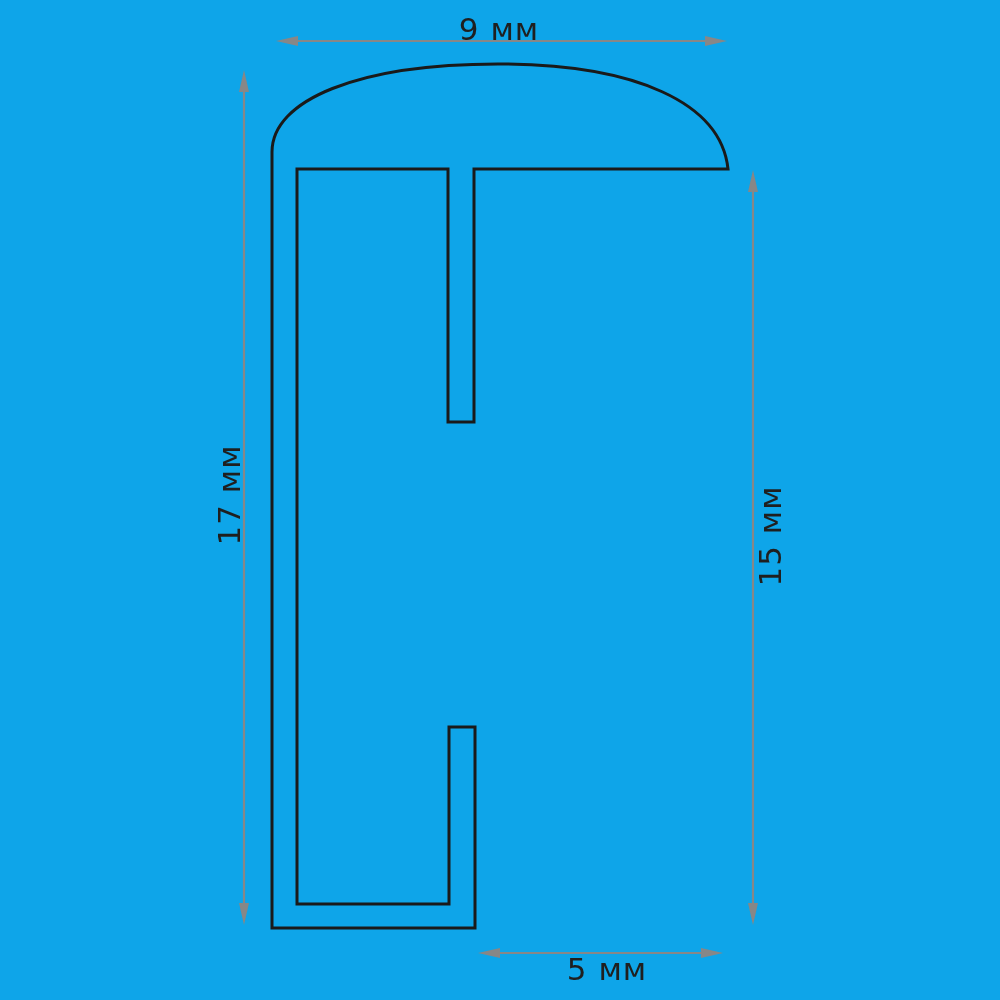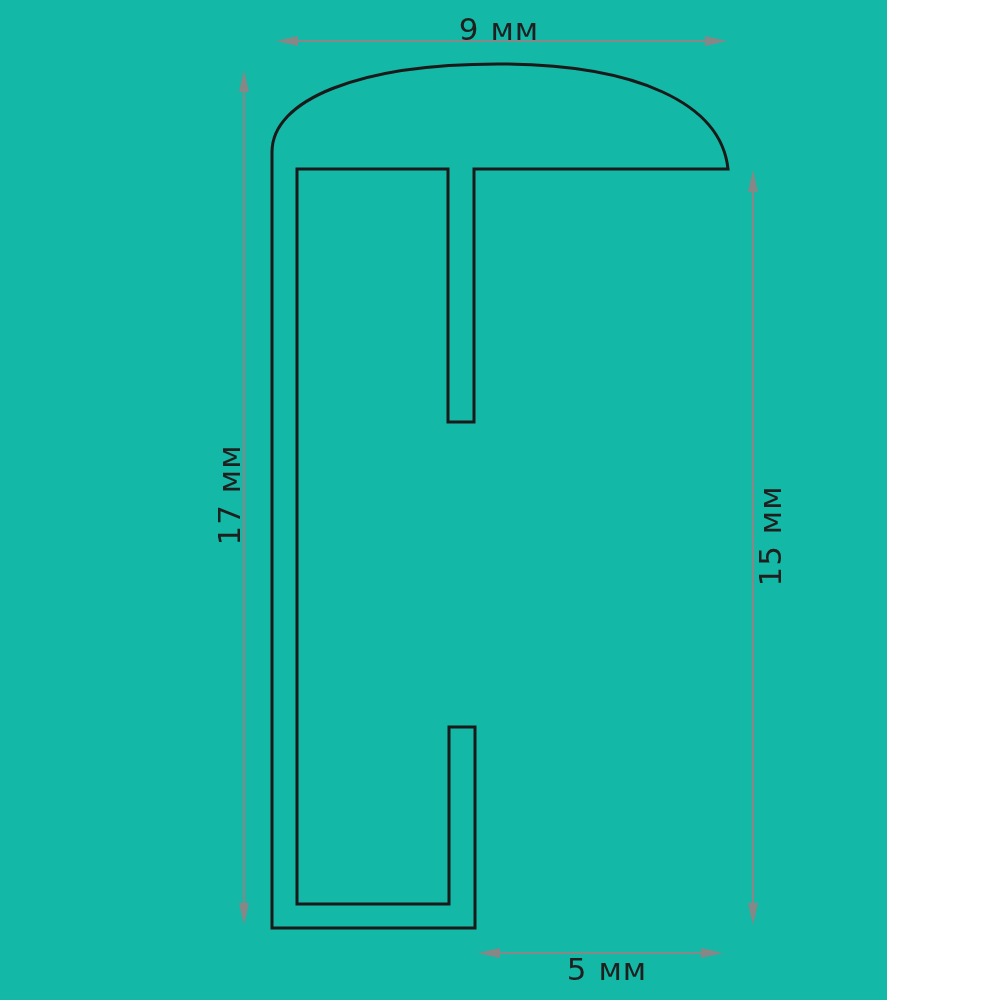--- a/index.html
+++ b/index.html
@@ -2,23 +2,23 @@
 <html><head>
 <meta charset="utf-8">
 <style>
   html, body {
     margin: 0;
     padding: 0;
     background: #ffffff;
   }
   .stage {
     position: relative;
-    width: 887px;
+    width: 1000px;
     height: 1000px;
-    background: #14b8a6;
+    background: #0ea5e9;
     overflow: hidden;
   }
   svg {
     display: block;
   }
   .dim-text {
     font-family: "DejaVu Sans", "Liberation Sans", sans-serif;
     font-size: 31px;
     fill: #1f1f1f;
     letter-spacing: 1px;

